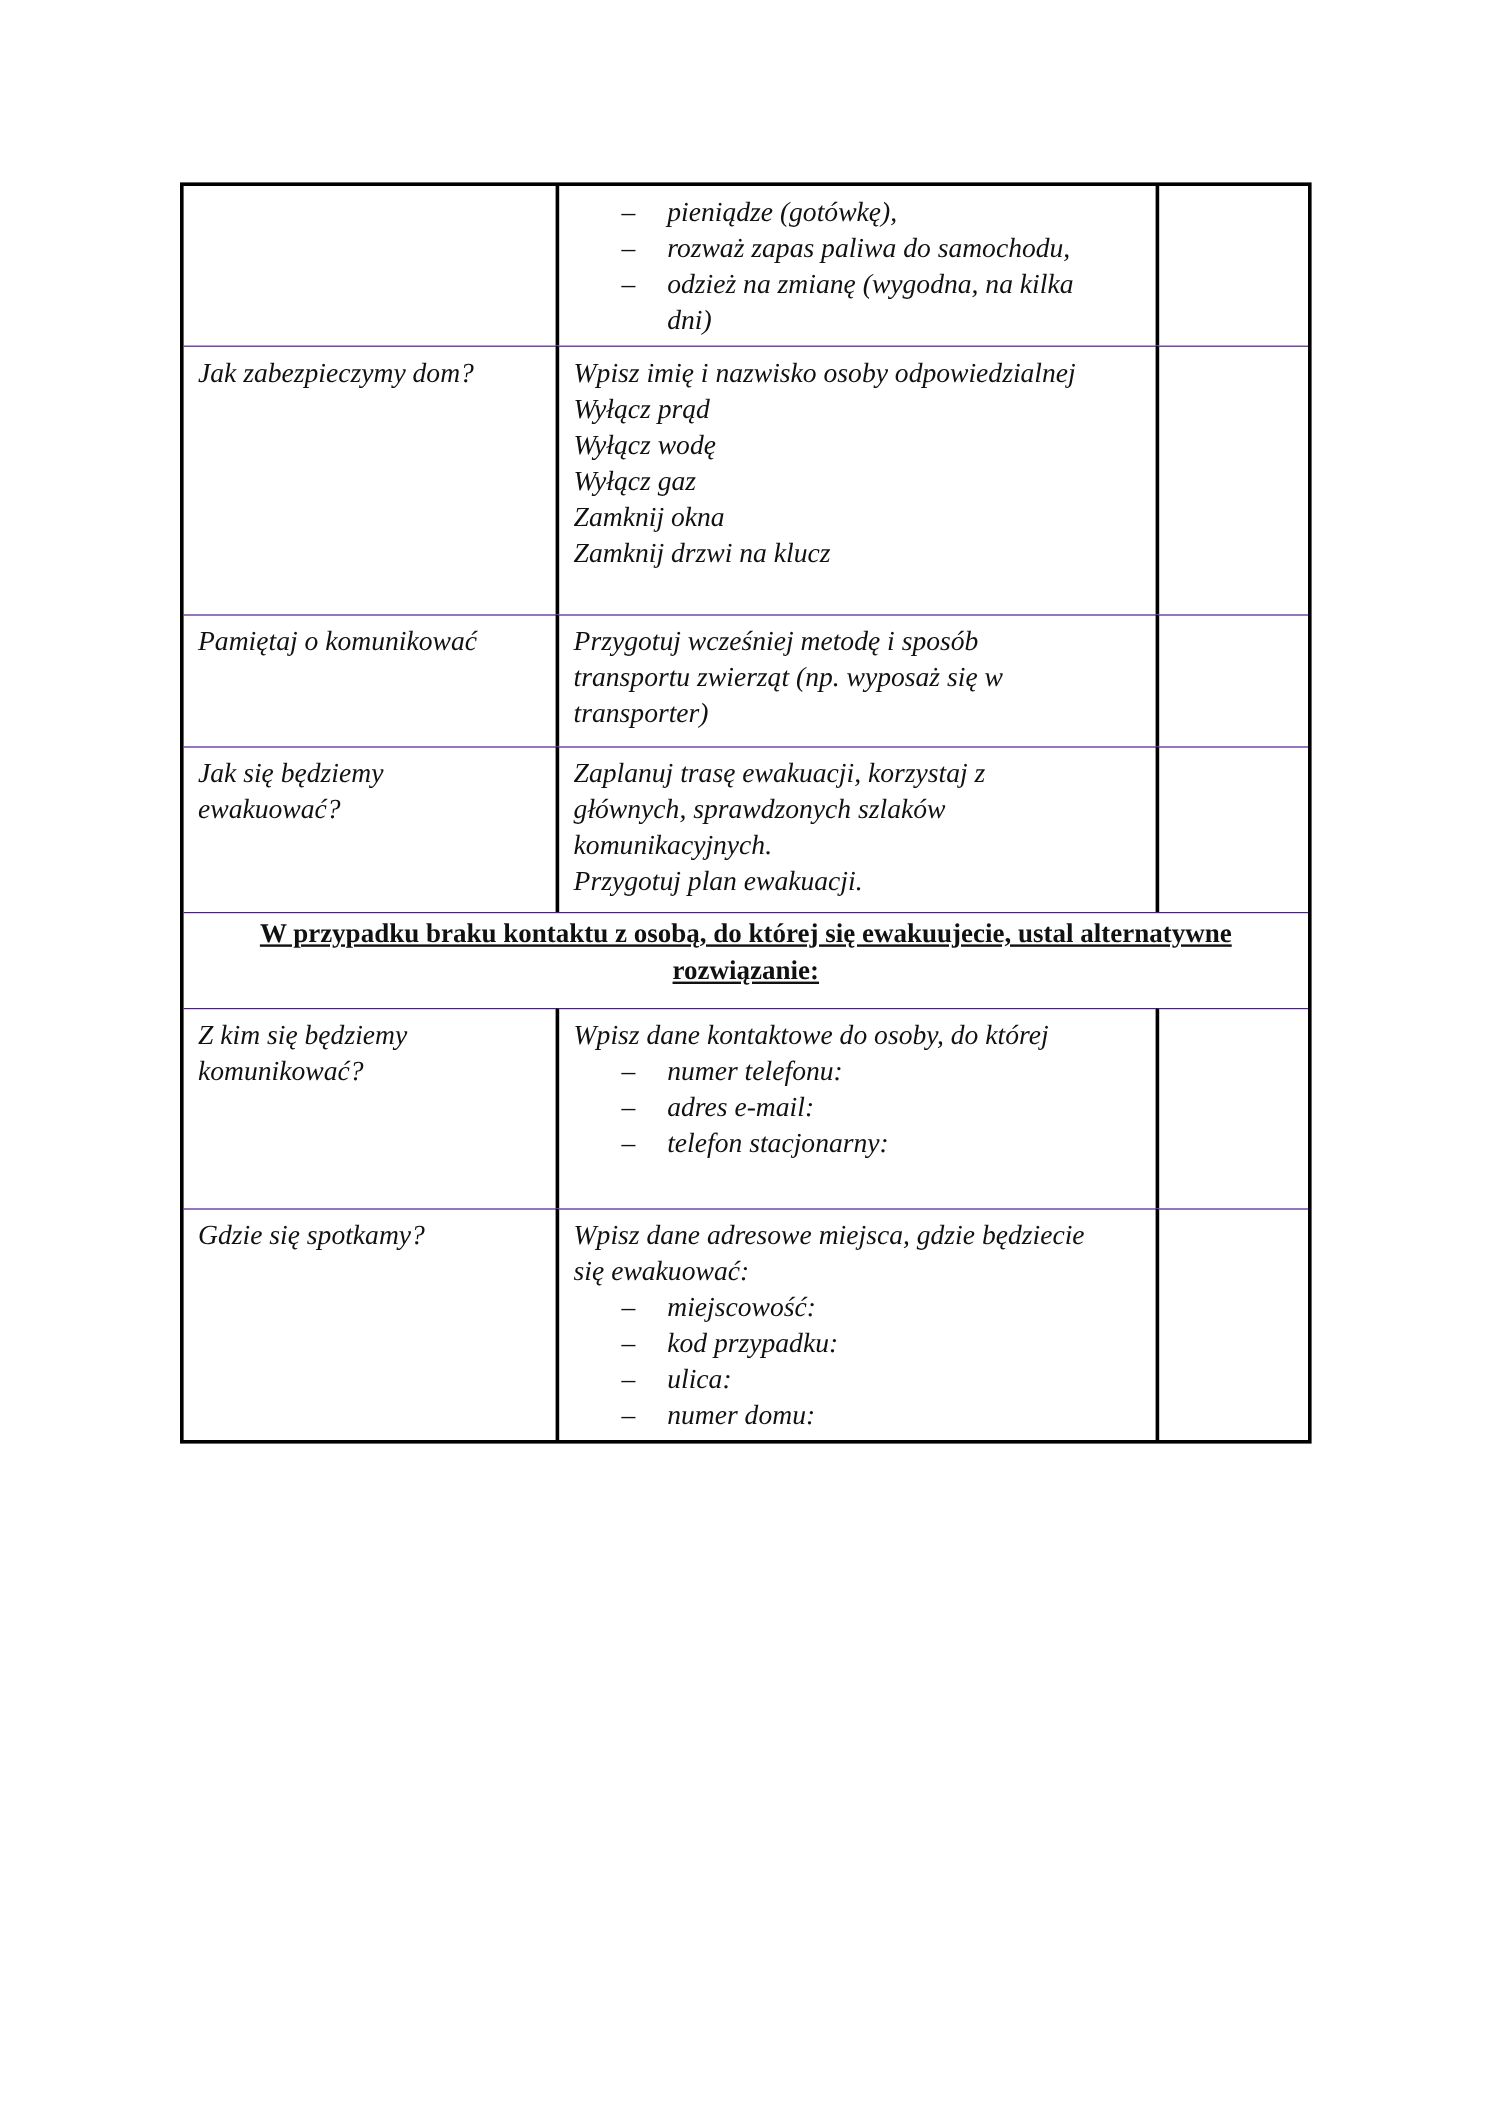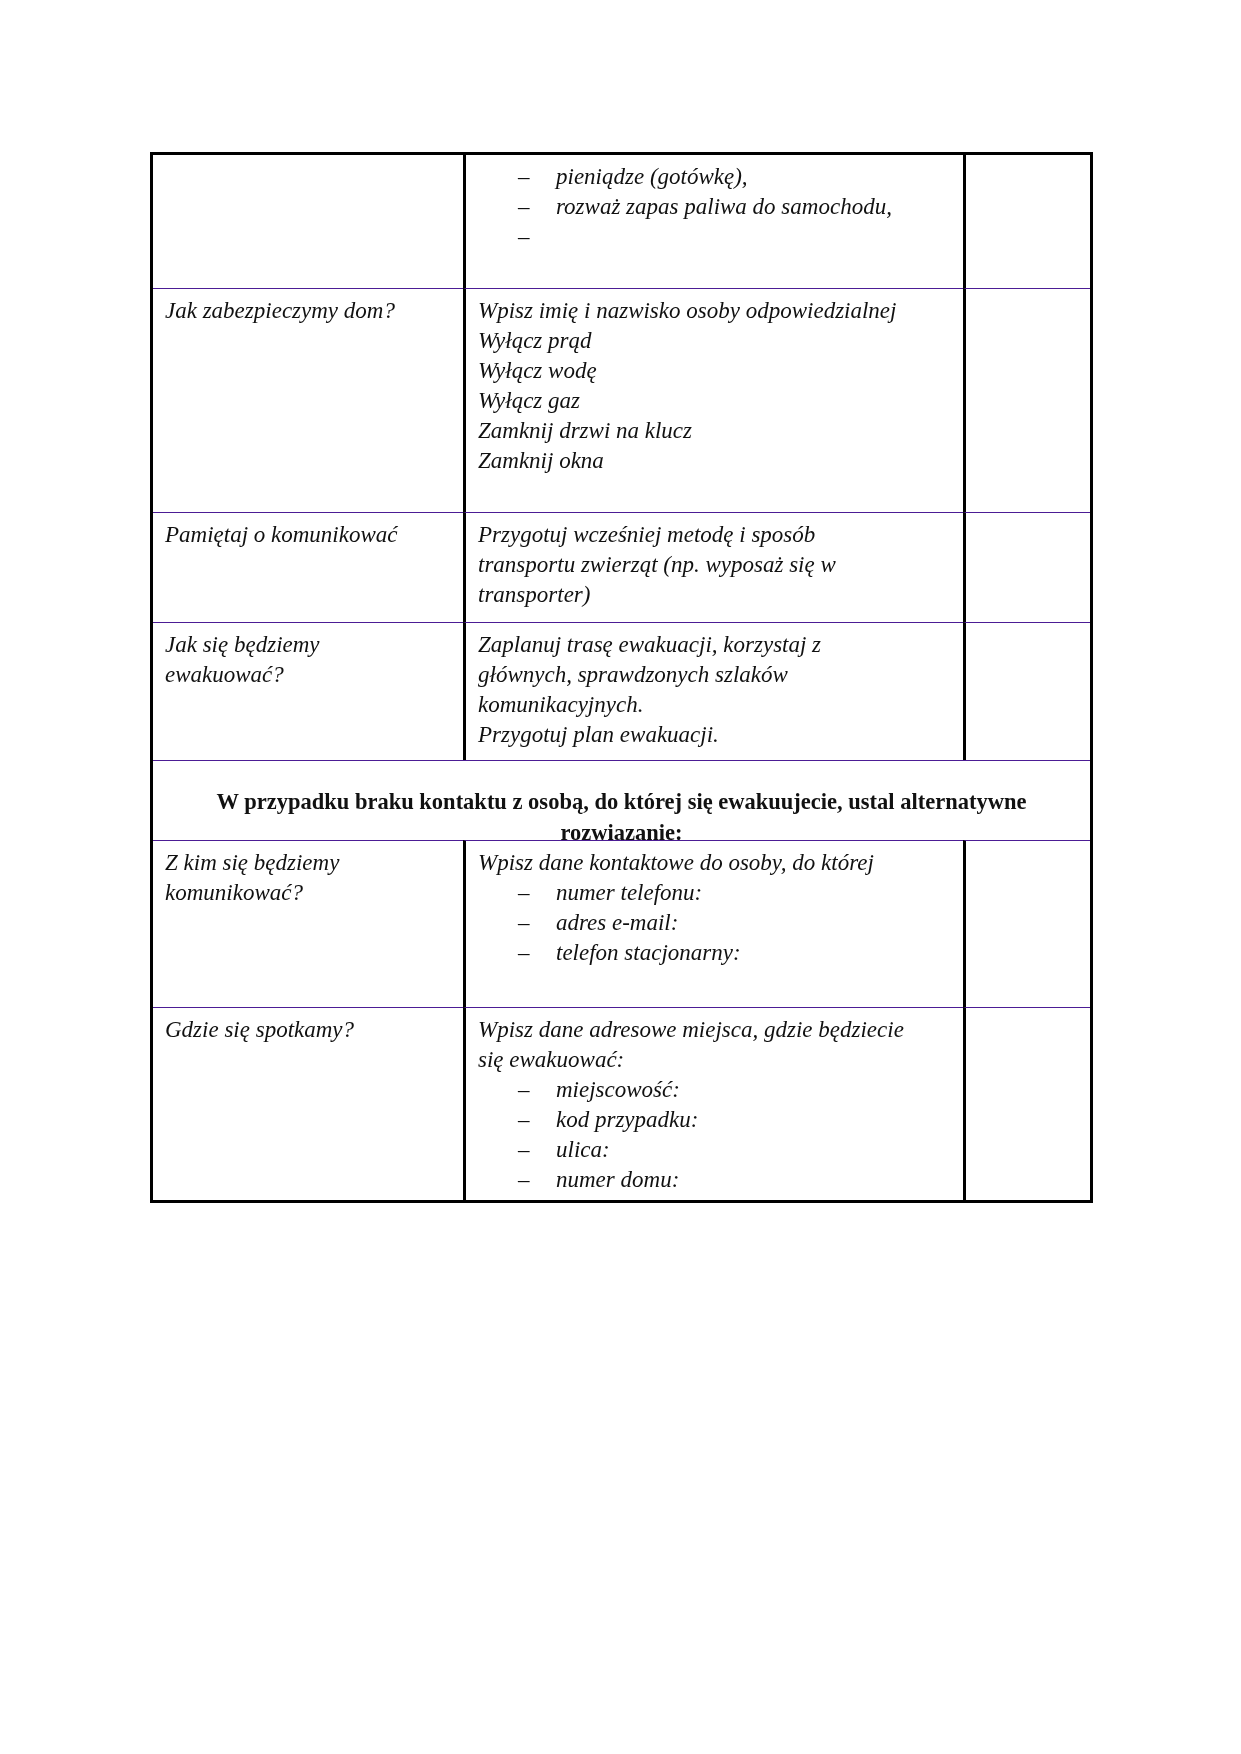--- a/index.html
+++ b/index.html
@@ -32,23 +32,24 @@
     font-size: 23px;
     line-height: 30px;
     overflow: hidden;
   }
   .cell.no-l { border-left: none; }
   .cell.no-t { border-top: none; }
   .merged {
     grid-column: 1 / -1;
     text-align: center;
     font-weight: bold;
-    padding: 25px 10px 4px 10px;
+    padding: 1px 10px 4px 10px;
     font-size: 22.5px;
     line-height: 31px;
+    text-decoration: underline;
   }
   .merged .m-line { white-space: nowrap; }
   .line { white-space: nowrap; font-style: italic; }
   .bullet {
     display: flex;
     margin-left: 40px;
   }
   .bullet .dash {
     width: 38px;
     flex: 0 0 38px;
@@ -71,34 +72,38 @@
       </span>
     </div>
     <div class="bullet">
       <span class="dash">–</span>
       <span class="btext">
         <div class="line">rozważ zapas paliwa do samochodu,</div>
       </span>
     </div>
     <div class="bullet">
       <span class="dash">–</span>
+      <span class="btext">
+        <div class="line">odzież na zmianę (wygodna, na kilka</div>
+        <div class="line">dni)</div>
+      </span>
     </div>
   </div>
   <div class="cell no-t s-cell"></div>
 
   <div class="cell no-l q-cell">
     <div class="line">Jak zabezpieczymy dom?</div>
   </div>
   <div class="cell a-cell">
     <div class="line">Wpisz imię i nazwisko osoby odpowiedzialnej</div>
     <div class="line">Wyłącz prąd</div>
     <div class="line">Wyłącz wodę</div>
     <div class="line">Wyłącz gaz</div>
+    <div class="line">Zamknij okna</div>
     <div class="line">Zamknij drzwi na klucz</div>
-    <div class="line">Zamknij okna</div>
   </div>
   <div class="cell s-cell"></div>
 
   <div class="cell no-l q-cell">
     <div class="line">Pamiętaj o komunikować</div>
   </div>
   <div class="cell a-cell">
     <div class="line">Przygotuj wcześniej metodę i sposób</div>
     <div class="line">transportu zwierząt (np. wyposaż się w</div>
     <div class="line">transporter)</div>

